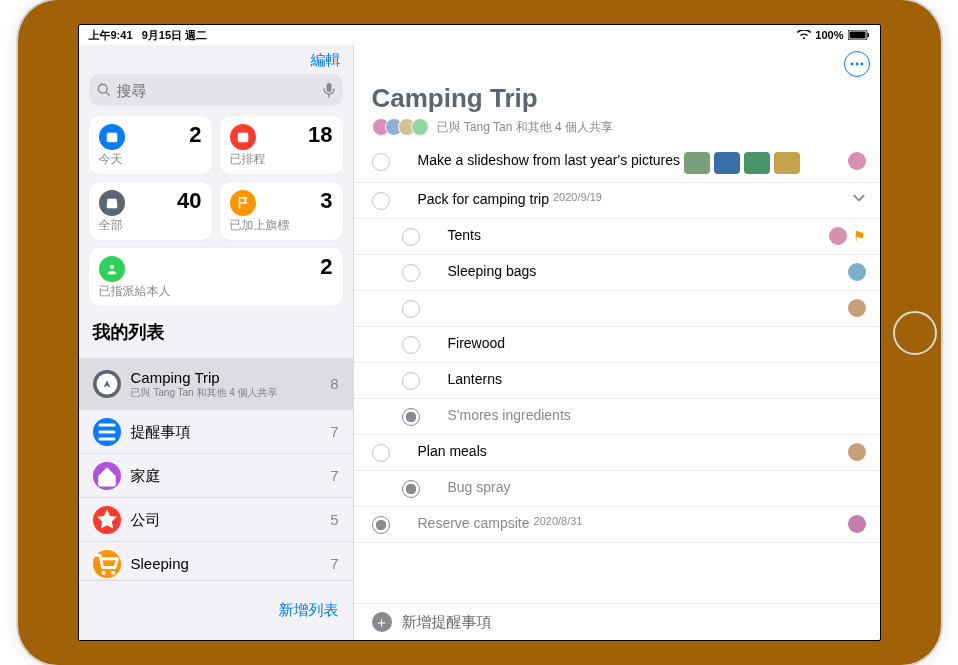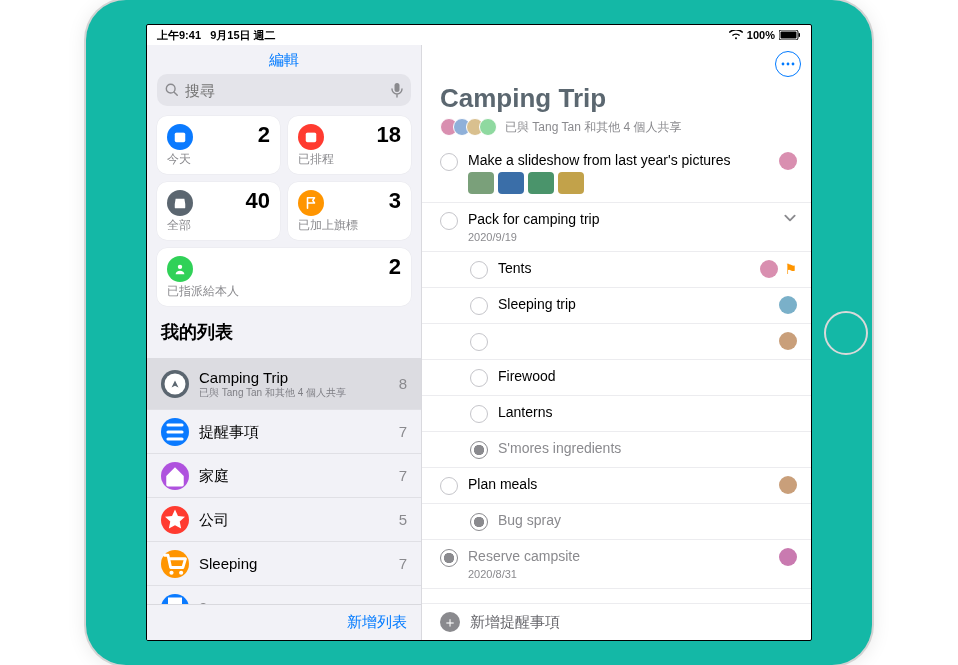--- a/index.html
+++ b/index.html
@@ -1,20 +1,20 @@
 <!DOCTYPE html>
 <html><head>
 <meta charset="utf-8">
 <style>
 * { margin: 0; padding: 0; box-sizing: border-box; -webkit-font-smoothing: antialiased; }
 body { font-family: -apple-system, "SF Pro Text", "Helvetica Neue", Arial, sans-serif; background: #fff; }
 
 .device {
-  width: 786px; height: 665px; position: relative; margin: 0 auto;
-  background: #14b8a6; border-radius: 40px; box-shadow: 0 0 0 2px #d3d3d3, 0 2px 20px rgba(0,0,0,.1);
+  width: 923px; height: 665px; position: relative; margin: 0 auto;
+  background: #a16207; border-radius: 40px; box-shadow: 0 0 0 2px #d3d3d3, 0 2px 20px rgba(0,0,0,.1);
   overflow: hidden;
 }
 .home-button {
   position: absolute; right: 4px; top: 50%; transform: translateY(-50%);
   width: 44px; height: 44px; border-radius: 50%; border: 2px solid #d9d9d9;
 }
 .screen {
   position: absolute; inset: 24px 60px 24px 60px; background: #fff;
   border: 1px solid #000; border-radius: 2px; overflow: hidden; display: flex; flex-direction: column;
 }
@@ -24,21 +24,21 @@
   height: 20px; display: flex; align-items: center; justify-content: space-between;
   padding: 0 10px; font-size: 11px; font-weight: 600; color: #000;
 }
 .statusbar .right { display: flex; align-items: center; gap: 4px; }
 
 
 .app { flex: 1; display: flex; overflow: hidden; }
 
 
 .sidebar { width: 275px; background: #f2f2f7; border-right: 1px solid #d9d9de; display: flex; flex-direction: column; }
-.sidebar-top { display: flex; justify-content: center; padding: 6px 12px 4px; }
+.sidebar-top { display: flex; justify-content: flex-end; padding: 6px 12px 4px; }
 .edit-link { color: #007aff; font-size: 15px; background: none; border: none; }
 
 .search-field {
   margin: 0 10px 10px; background: #e4e4ea; border-radius: 10px;
   display: flex; align-items: center; height: 32px; padding: 0 8px; gap: 6px;
 }
 .search-field input { flex: 1; background: none; border: none; font-size: 15px; color: #7e7e84; outline: none; }
 
 .card-grid { display: grid; grid-template-columns: 1fr 1fr; gap: 8px; padding: 0 10px; }
 .card {
@@ -60,21 +60,21 @@
   display: flex; align-items: center; gap: 10px; height: 44px; padding: 0 14px;
   border-bottom: .5px solid #e0e0e5; font-size: 15px;
 }
 .list-row.selected { background: #dcdce1; }
 .list-row.selected.tall { height: 52px; align-items: center; }
 .list-row .meta { flex: 1; display: flex; flex-direction: column; justify-content: center; line-height: 1.2; }
 .list-row .sub { font-size: 10px; color: #7e7e84; }
 .list-row .count { color: #8a8a8e; font-size: 15px; }
 .list-icon { width: 28px; height: 28px; border-radius: 50%; display: flex; align-items: center; justify-content: center; flex-shrink: 0; }
 
-.sidebar-footer { border-top: .5px solid #d9d9de; padding: 8px 14px; text-align: right; color: #007aff; font-size: 15px; }
+.sidebar-footer { border-top: .5px solid #d9d9de; padding: 20px 14px; text-align: right; color: #007aff; font-size: 15px; }
 
 
 .main { flex: 1; display: flex; flex-direction: column; overflow: hidden; }
 .main-top { display: flex; justify-content: flex-end; padding: 6px 10px 0; }
 .more-btn { width: 26px; height: 26px; border: 1.5px solid #007aff; border-radius: 50%; color: #007aff; display: flex; align-items: center; justify-content: center; font-size: 16px; letter-spacing: 1px; }
 .title-block { padding: 6px 18px 2px; }
 .title-block h1 { font-size: 26px; font-weight: 700; color: #5b6770; }
 .share-line { display: flex; align-items: center; gap: 8px; padding: 2px 18px 8px; font-size: 12px; color: #8a8a8e; }
 .avatars { display: flex; }
 .avatars span { width: 18px; height: 18px; border-radius: 50%; border: 1.5px solid #fff; margin-left: -5px; display: inline-block; }
@@ -82,21 +82,21 @@
 
 .tasks { flex: 1; overflow-y: hidden; padding: 0 0 0 0; }
 .task {
   display: flex; align-items: flex-start; gap: 10px; padding: 8px 14px 8px 18px;
   border-bottom: .5px solid #ececef; font-size: 14px; position: relative;
 }
 .task.sub { padding-left: 48px; }
 .task .circle { width: 18px; height: 18px; border-radius: 50%; border: 1.5px solid #c5c5ca; flex-shrink: 0; margin-top: 1px; }
 .task.done .circle { border-color: #8a8a8e; background: radial-gradient(circle,#8a8a8e 0 45%,rgba(0,0,0,0) 46% 100%); }
 .task.done .tcontent { color: #8a8a8e; }
-.task .tcontent { flex: 1; display: flex; flex-direction: column; gap: 4px; }
+.task .tcontent { flex: 1; display: flex; flex-direction: row; gap: 4px; margin-left: 18px; }
 .task .tdate { font-size: 11px; color: #8a8a8e; }
 .task .chevron { width: 14px; height: 14px; color: #8a8a8e; }
 .task .right-acc { display: flex; align-items: center; gap: 6px; margin-left: auto; }
 .mini-avatar { width: 18px; height: 18px; border-radius: 50%; display: inline-block; }
 .flag-dot { color: #ff9500; font-size: 14px; }
 
 .thumb-row { display: flex; gap: 4px; }
 .thumb { width: 26px; height: 22px; border-radius: 4px; }
 
 .main-footer { border-top: .5px solid #ececef; padding: 8px 18px; display: flex; align-items: center; gap: 10px; font-size: 15px; color: #67676c; }
@@ -342,21 +342,21 @@
 
       </div>
       <div class="right-acc">
                 <span class="mini-avatar" style="background:#d98fb0"></span>
                 <span class="flag-dot">⚑</span>
               </div>
     </div>
     <div class="task sub">
       <span class="circle"></span>
       <div class="tcontent">
-        <div>Sleeping trip</div>
+        <div>Sleeping bags</div>
 
       </div>
       <div class="right-acc">
                 <span class="mini-avatar" style="background:#7ab0c9"></span>
               </div>
     </div>
     <div class="task sub">
       <span class="circle"></span>
       <div class="right-acc">
                 <span class="mini-avatar" style="background:#c99f7a"></span>

